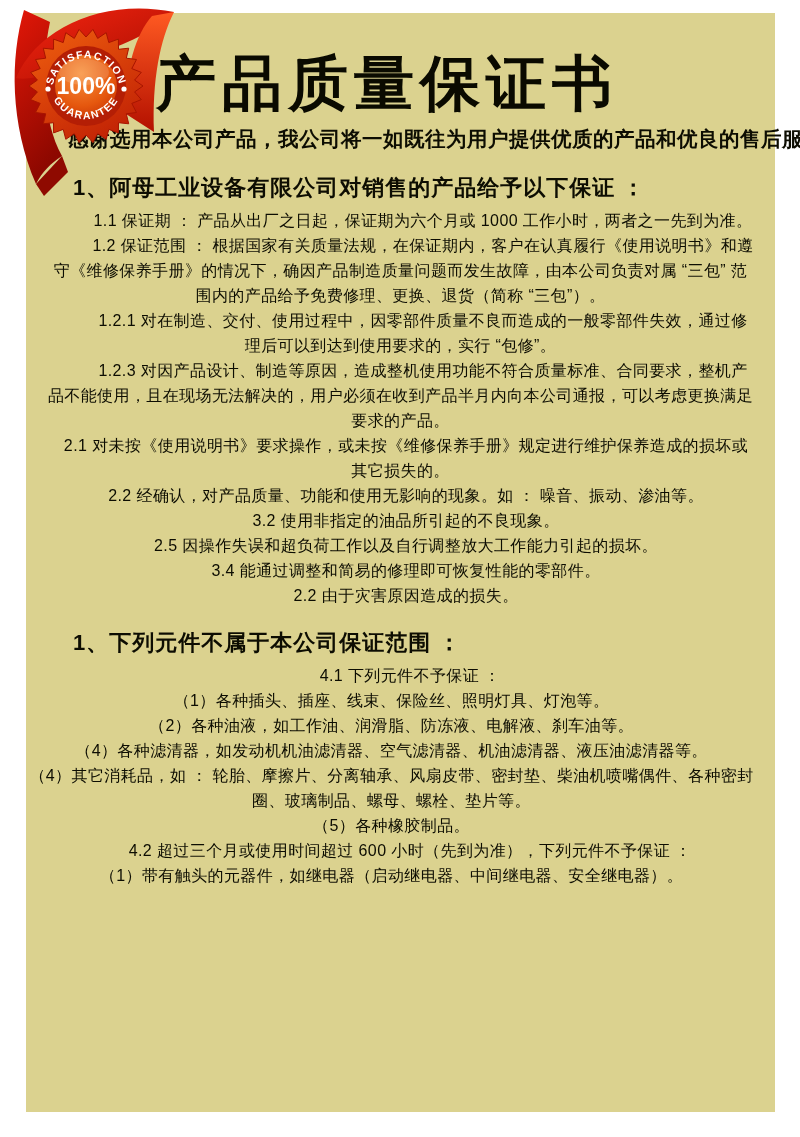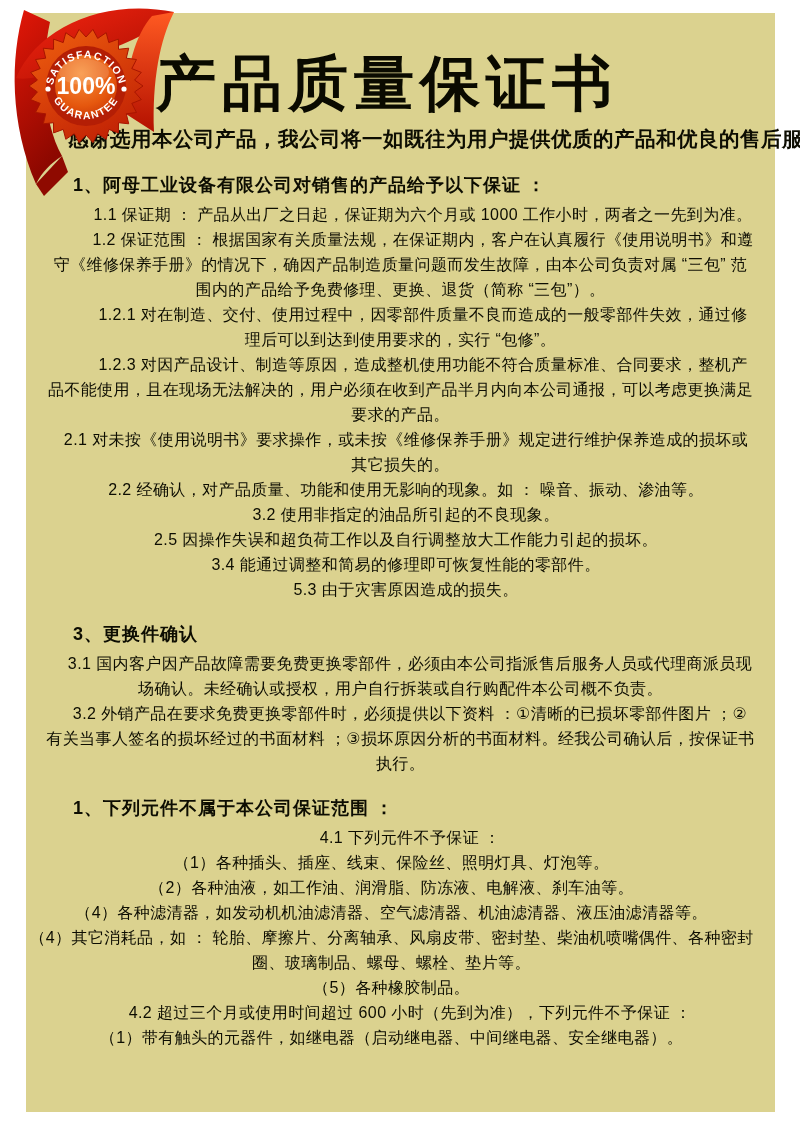--- a/index.html
+++ b/index.html
@@ -16,21 +16,21 @@
     margin:38px 0 8px 110px;text-align:left;
     font-size:60px;font-weight:bold;letter-spacing:6px;color:#0a0a00;
     line-height:1.1;white-space:nowrap;
   }
   .doc-subtitle{
     margin:2px 0 14px 22px;text-align:center;
     font-size:20.5px;font-weight:bold;letter-spacing:0.5px;white-space:nowrap;
   }
   .sec{margin:0;}
   .sec-h{
-    margin:20px 0 5px 27px;font-size:18px;font-weight:bold;letter-spacing:1px;
+    margin:20px 0 5px 27px;font-size:22px;font-weight:bold;letter-spacing:1px;
   }
   .sec p{
     margin:0;font-size:16px;line-height:25px;letter-spacing:0.4px;
     text-align:center;
   }
   .ind2{text-indent:45px;}
   .ind15{text-indent:19px;}
   .ind1{text-indent:11px;}
   .hang{margin-left:-18px !important;}
   .badge{position:absolute;left:4px;top:2px;width:190px;height:200px;}
@@ -56,28 +56,23 @@
         <p class="ind2">1.2.1 对在制造、交付、使用过程中，因零部件质量不良而造成的一般零部件失效，通过修理后可以到达到使用要求的，实行 “包修”。</p>
         <p class="ind2">1.2.3 对因产品设计、制造等原因，造成整机使用功能不符合质量标准、合同要求，整机产品不能使用，且在现场无法解决的，用户必须在收到产品半月内向本公司通报，可以考虑更换满足要求的产品。</p>
       </section>
 
       <section class="sec">
         <p class="ind1">2.1 对未按《使用说明书》要求操作，或未按《维修保养手册》规定进行维护保养造成的损坏或其它损失的。</p>
         <p class="ind1">2.2 经确认，对产品质量、功能和使用无影响的现象。如 ： 噪音、振动、渗油等。</p>
         <p class="ind1">3.2 使用非指定的油品所引起的不良现象。</p>
         <p class="ind1">2.5 因操作失误和超负荷工作以及自行调整放大工作能力引起的损坏。</p>
         <p class="ind1">3.4 能通过调整和简易的修理即可恢复性能的零部件。</p>
-        <p class="ind1">5.3  由于灾害原因造成的损失。</p>
+        <p class="ind1">2.2  由于灾害原因造成的损失。</p>
       </section>
 
-      <section class="sec">
-        <h2 class="sec-h">3、更换件确认</h2>
-        <p class="ind15">3.1 国内客户因产品故障需要免费更换零部件，必须由本公司指派售后服务人员或代理商派员现场确认。未经确认或授权，用户自行拆装或自行购配件本公司概不负责。</p>
-        <p class="ind15">3.2 外销产品在要求免费更换零部件时，必须提供以下资料 ：①清晰的已损坏零部件图片 ；②有关当事人签名的损坏经过的书面材料 ；③损坏原因分析的书面材料。经我公司确认后，按保证书执行。</p>
-      </section>
 
       <section class="sec">
         <h2 class="sec-h">1、下列元件不属于本公司保证范围 ：</h2>
         <p class="ind15">4.1 下列元件不予保证 ：</p>
         <p class="hang">（1）各种插头、插座、线束、保险丝、照明灯具、灯泡等。</p>
         <p class="hang">（2）各种油液，如工作油、润滑脂、防冻液、电解液、刹车油等。</p>
         <p class="hang">（4）各种滤清器，如发动机机油滤清器、空气滤清器、机油滤清器、液压油滤清器等。</p>
         <p class="hang">（4）其它消耗品，如 ： 轮胎、摩擦片、分离轴承、风扇皮带、密封垫、柴油机喷嘴偶件、各种密封圈、玻璃制品、螺母、螺栓、垫片等。</p>
         <p class="hang">（5）各种橡胶制品。</p>
         <p class="ind15">4.2 超过三个月或使用时间超过 600 小时（先到为准），下列元件不予保证 ：</p>

